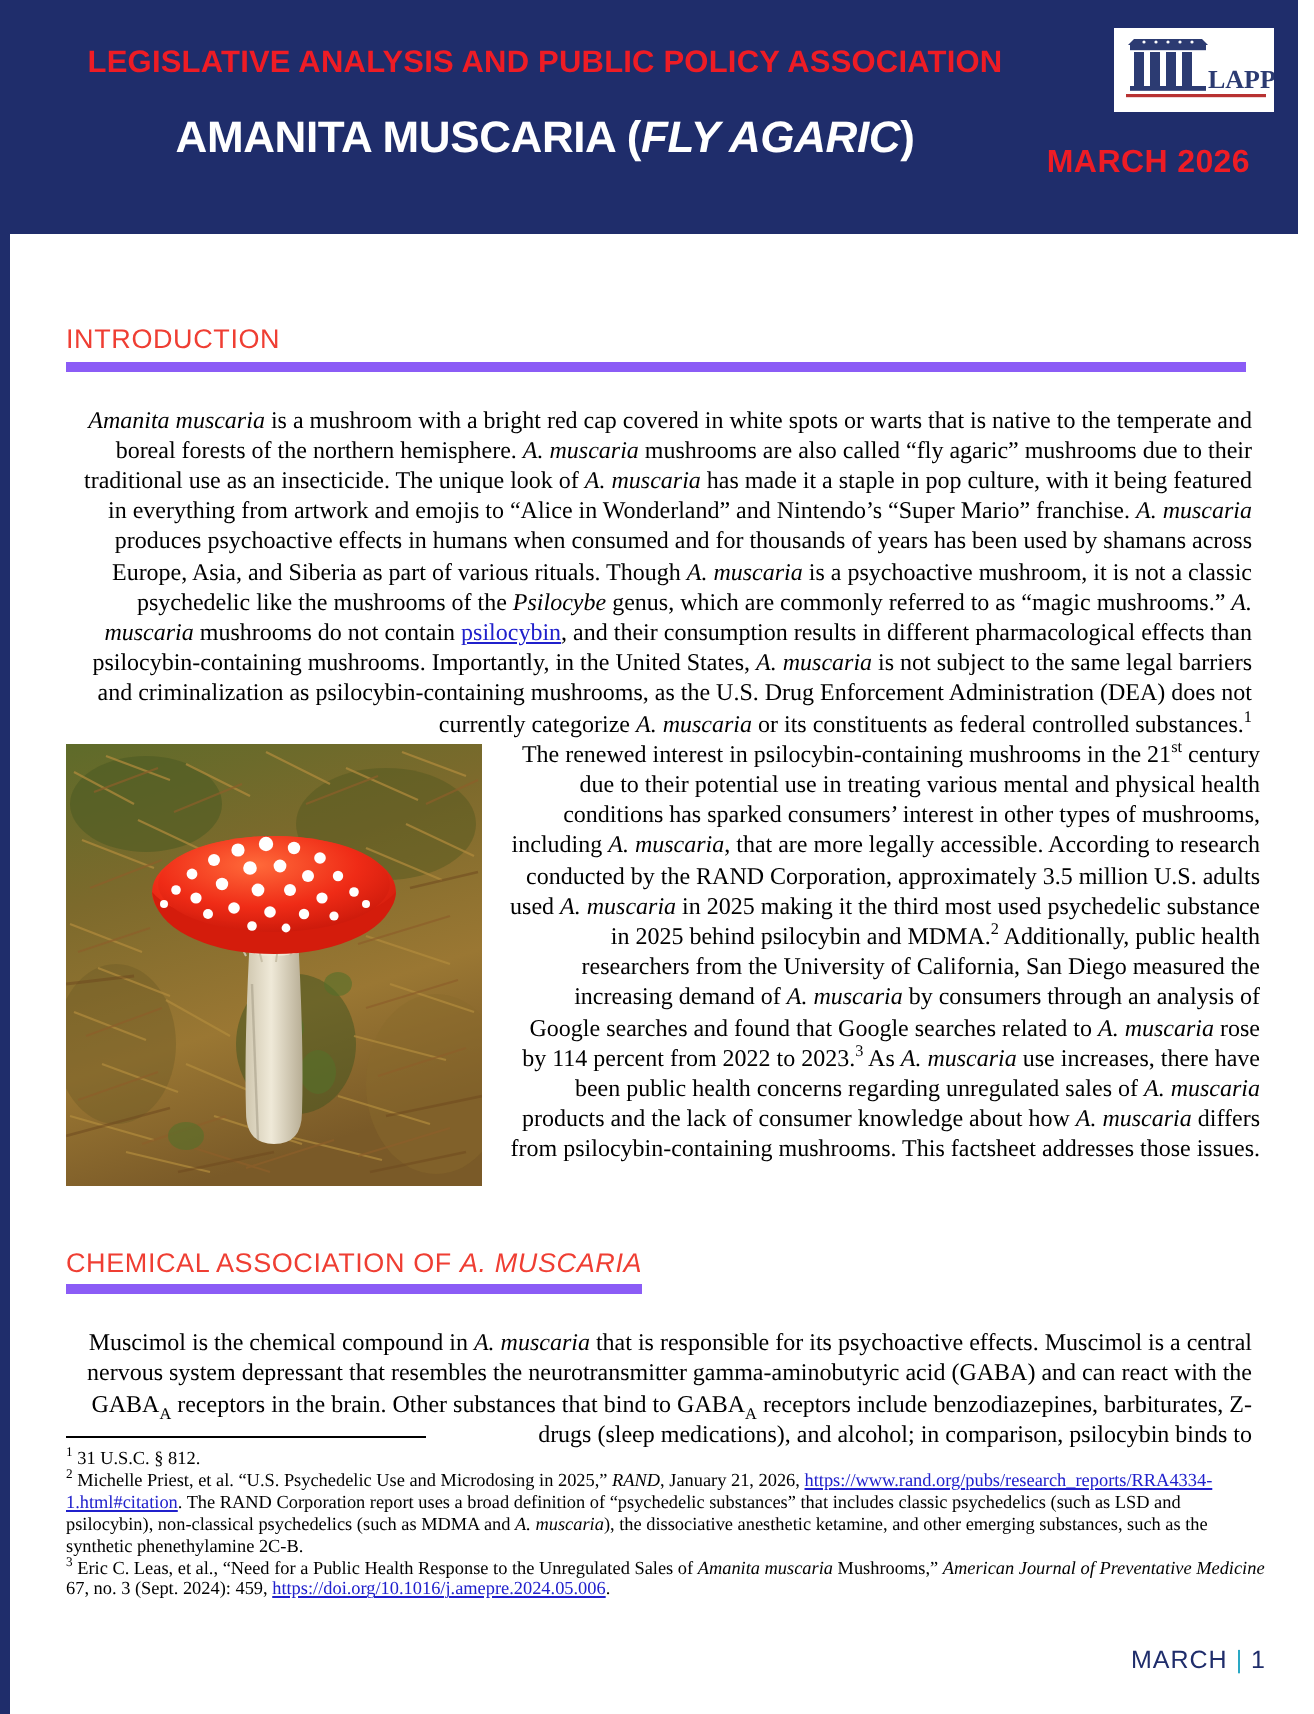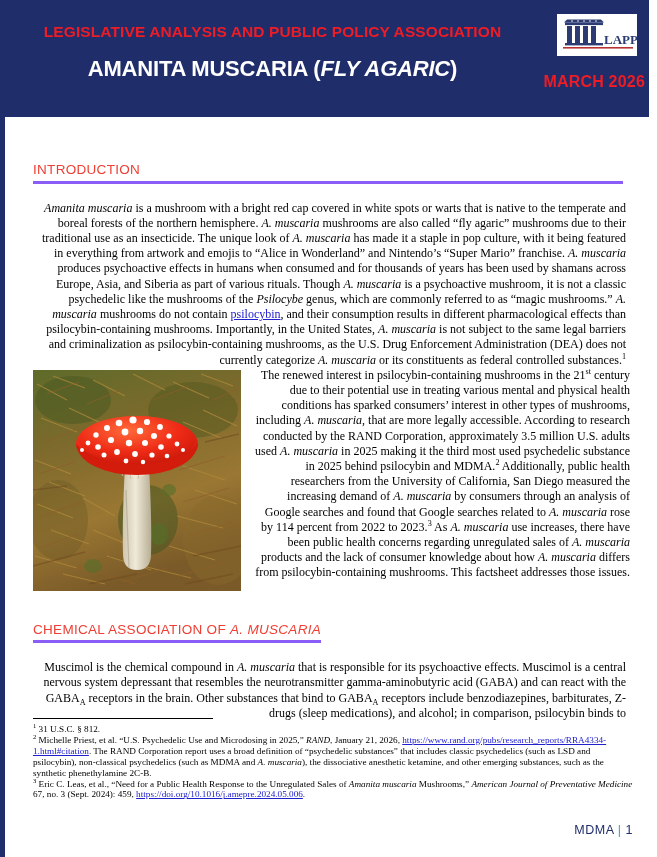--- a/index.html
+++ b/index.html
@@ -60,21 +60,21 @@
     font-size: 22px;
     font-weight: bold;
     letter-spacing: -0.2px;
     white-space: nowrap;
   }
   .doc-title .ital {
     font-style: italic;
   }
   .doc-date {
     position: absolute;
-    right: 4px;
+    right: 24px;
     top: 73px;
     color: #ee1c25;
     font-family: "Liberation Sans", "DejaVu Sans", sans-serif;
     font-size: 16px;
     font-weight: bold;
     letter-spacing: 0.2px;
     white-space: nowrap;
   }
 
   
@@ -96,21 +96,21 @@
     top: 117px;
     width: 597px;
   }
 
   .sec-heading {
     color: #ef3e33;
     font-family: "Liberation Sans", "DejaVu Sans", sans-serif;
     font-size: 13.5px;
     letter-spacing: 0.3px;
     display: inline-block;
-    border-bottom: 3px solid #8b5cf6;
+    border-bottom: 5px solid #8b5cf6;
     padding-bottom: 4px;
     white-space: nowrap;
     margin-top: 16px;
   }
   .sec-heading .ital { font-style: italic; }
 
   .heading-row { line-height: 1; }
   .heading-row.intro .sec-heading { width: 590px; }
 
   p.body-text {
@@ -367,13 +367,13 @@
 <div class="footnote-area">
   <div class="footnote-rule"></div>
 
   <p class="footnote"><sup>1</sup><span> 31 U.S.C. § 812.</span></p>
 
   <p class="footnote"><sup>2</sup><span> Michelle Priest, et al. “U.S. Psychedelic Use and Microdosing in 2025,” </span><span class="ital">RAND</span><span>, January 21, 2026, </span><a class="link" href="#">https://www.rand.org/pubs/research_reports/RRA4334-1.html#citation</a><span>. The RAND Corporation report uses a broad definition of “psychedelic substances” that includes classic psychedelics (such as LSD and psilocybin), non-classical psychedelics (such as MDMA and </span><span class="ital">A. muscaria</span><span>), the dissociative anesthetic ketamine, and other emerging substances, such as the synthetic phenethylamine 2C-B.</span></p>
 
   <p class="footnote"><sup>3</sup><span> Eric C. Leas, et al., “Need for a Public Health Response to the Unregulated Sales of </span><span class="ital">Amanita muscaria</span><span> Mushrooms,” </span><span class="ital">American Journal of Preventative Medicine</span><span> 67, no. 3 (Sept. 2024): 459, </span><a class="link" href="#">https://doi.org/10.1016/j.amepre.2024.05.006</a><span>.</span></p>
 </div>
 
-<div class="page-footer"><span>MDMA</span> <span class="bar">|</span> <span>1</span></div>
+<div class="page-footer"><span>MARCH</span> <span class="bar">|</span> <span>1</span></div>
 
 </body></html>

